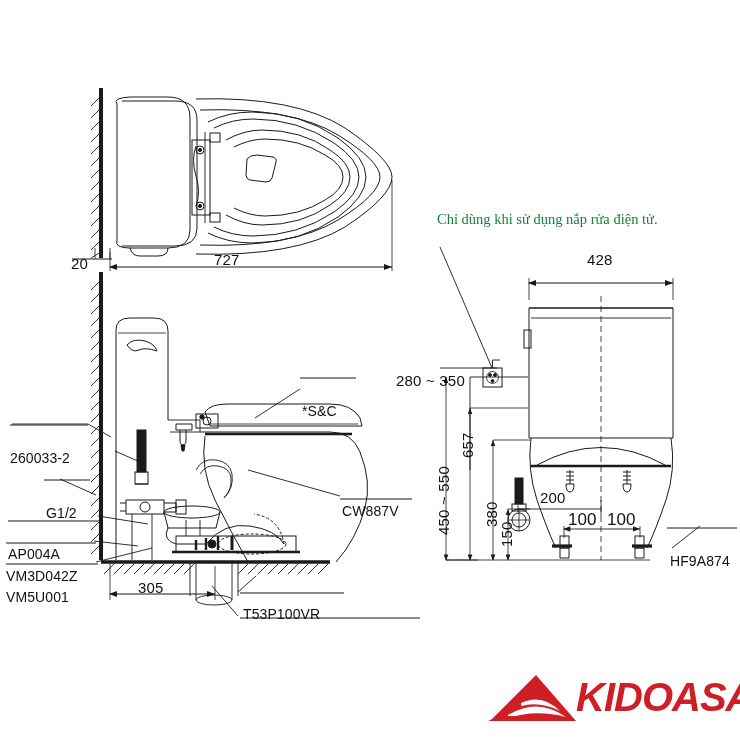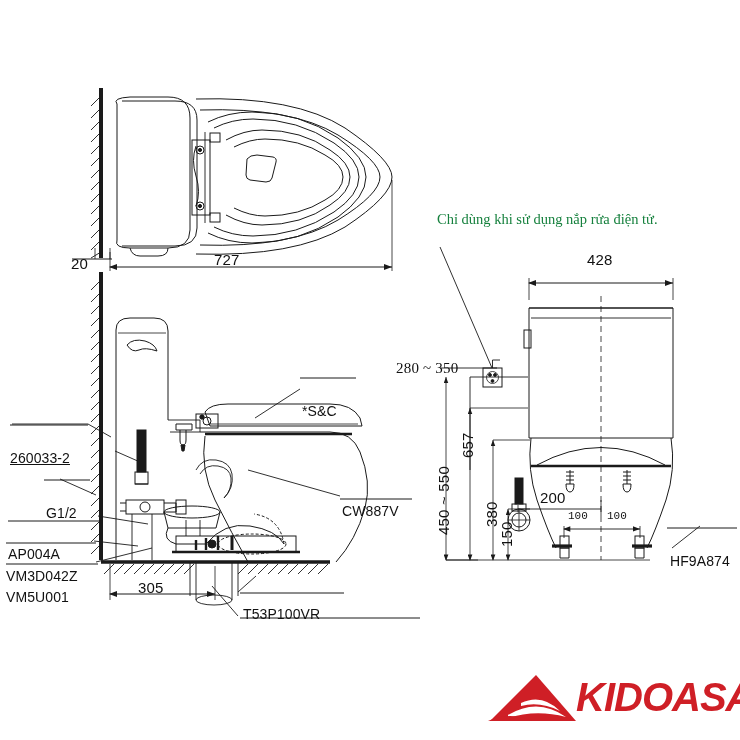--- a/index.html
+++ b/index.html
@@ -3,21 +3,21 @@
 <meta charset="utf-8">
 <style>
   html,body{margin:0;padding:0;background:#ffffff;}
   body{width:740px;height:740px;position:relative;overflow:hidden;
        font-family:"Liberation Sans", sans-serif; color:#1a1a1a;}
   #sheet{position:absolute;inset:0;}
   svg.layer{position:absolute;left:0;top:0;width:740px;height:740px;}
   .txt{position:absolute;white-space:nowrap;font-family:"Liberation Sans", sans-serif;
        color:#111;line-height:1.05;}
   .dim{font-size:15px;letter-spacing:0.2px;}
-  .dimsm{font-size:11px;font-family:Liberation Mono, monospace;}
+  .dimsm{font-size:17px;}
   .lbl{font-size:14px;letter-spacing:0.1px;margin-top:42px;}
   .note{font-family:"Liberation Serif", serif;font-size:14.5px;color:#15803d;}
   .vert{transform-origin:0 0;}
   .logotext{font-family:"Liberation Sans", sans-serif;font-weight:bold;font-style:italic;
             font-size:40px;color:#cf1f26;letter-spacing:-1px;}
 </style>
 </head>
 <body>
 
 <div id="sheet">
@@ -340,34 +340,34 @@
       <path d="M440,247 L492,368" stroke-width="0.9"></path>
 
       <path d="M672,548 L700,526" stroke-width="0.9"></path>
       <line x1="667" y1="528" x2="737" y2="528" stroke-width="1"></line>
     </g>
   </svg>
 
   <div class="txt dim" style="left:214px;top:252px;">727</div>
   <div class="txt dim" style="left:71px;top:256px;">20</div>
 
-  <div class="txt lbl" style="left:10px;top:409px;text-decoration:underline;">260033-2</div>
+  <div class="txt lbl" style="left:10px;top:409px;">260033-2</div>
   <div class="txt lbl" style="left:46px;top:464px;">G1/2</div>
   <div class="txt lbl" style="left:8px;top:505px;">AP004A</div>
   <div class="txt lbl" style="left:6px;top:527px;">VM3D042Z</div>
   <div class="txt lbl" style="left:6px;top:548px;">VM5U001</div>
   <div class="txt lbl" style="left:302px;top:362px;">*S&amp;C</div>
   <div class="txt lbl" style="left:342px;top:462px;">CW887V</div>
   <div class="txt lbl" style="left:243px;top:565px;">T53P100VR</div>
   <div class="txt dim" style="left:138px;top:580px;">305</div>
 
   <div class="txt note" style="left:437px;top:212px;">Chỉ dùng khi sử dụng nắp rửa điện tử.</div>
 
   <div class="txt dim" style="left:587px;top:252px;">428</div>
-  <div class="txt dim" style="left:396px;top:361px;font-family:Liberation Serif, serif;">280 ~ 350</div>
+  <div class="txt dim" style="left:396px;top:373px;">280 ~ 350</div>
 
   <div class="txt dim vert" style="left:460px;top:458px;transform:rotate(-90deg);">657</div>
   <div class="txt dim vert" style="left:436px;top:535px;transform:rotate(-90deg);">450 ~ 550</div>
   <div class="txt dim vert" style="left:484px;top:527px;transform:rotate(-90deg);">380</div>
   <div class="txt dim vert" style="left:499px;top:547px;transform:rotate(-90deg);">150</div>
 
   <div class="txt dim" style="left:540px;top:490px;">200</div>
   <div class="txt dimsm" style="left:568px;top:511px;">100</div>
   <div class="txt dimsm" style="left:607px;top:511px;">100</div>
 

